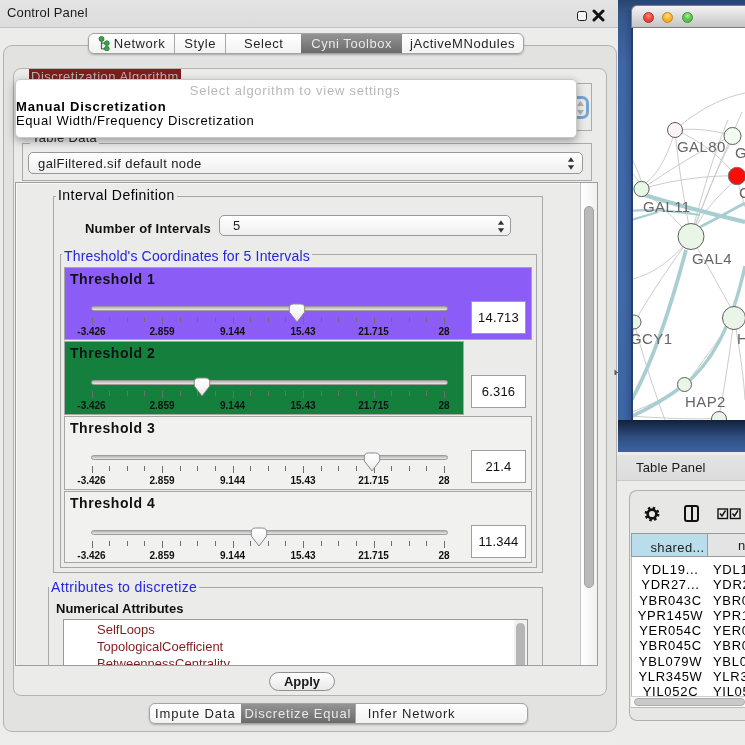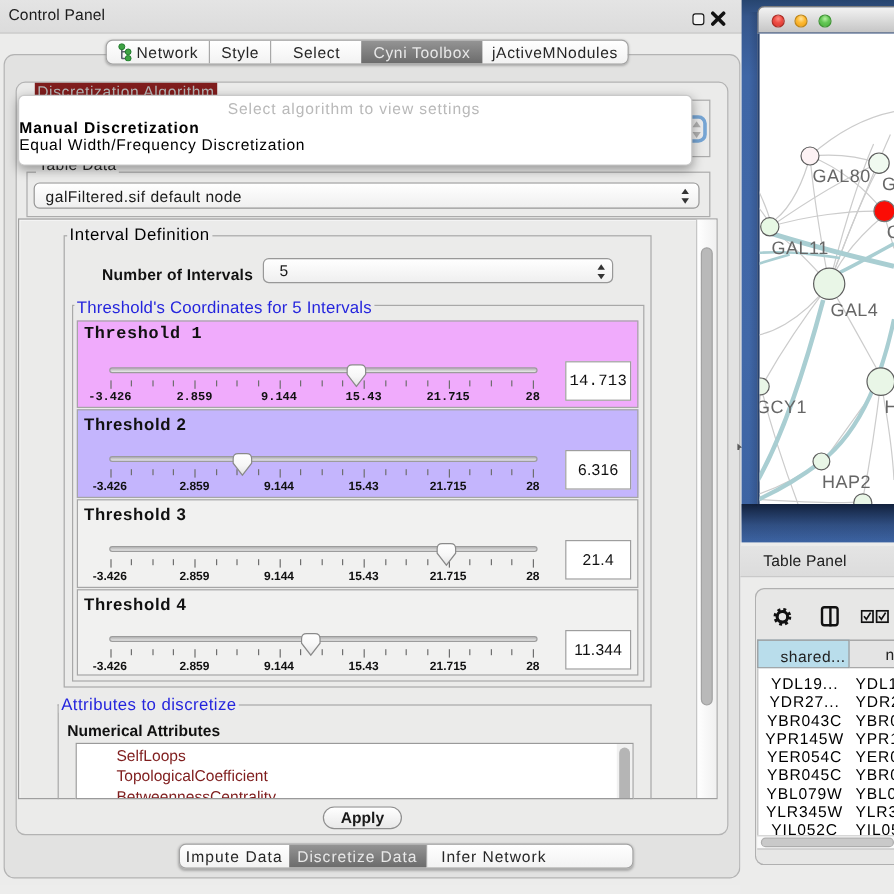--- a/index.html
+++ b/index.html
@@ -75,21 +75,21 @@
 <div class="abs" style="left:219px;top:215px;width:292px;height:21px;background:linear-gradient(#ffffff,#efefef);border:1px solid #989898;border-radius:5px;"></div>
 <div class="abs t13" style="left:233px;top:218px;">5</div>
 <svg class="abs" style="left:497px;top:220px;" width="8" height="13" viewBox="0 0 9 14">
       <path d="M4.5 0 L8 5 H1 Z" fill="#333"></path>
       <path d="M4.5 14 L8 9 H1 Z" fill="#333"></path>
     </svg>
 
 <div class="abs" style="left:60px;top:253.5px;width:477px;height:314.5px;border:1px solid #a8a8a8;"></div>
 <div class="abs groupttl" style="left:62px;top:248.5px;font-size:14px;line-height:14px;letter-spacing:0.15px;color:#2525dd;">Threshold's Coordinates for 5 Intervals</div>
 
-<div class="abs" style="left:64px;top:267px;width:468px;height:73px;background:#f0abfc;border:1px solid #a6a6a6;font-family:Liberation Mono, monospace;">
+<div class="abs" style="left:64px;top:267px;width:468px;height:73px;background:#8b5cf6;border:1px solid #a6a6a6;">
   <div style="position:absolute;left:5px;top:3px;font-size:14px;font-weight:bold;letter-spacing:0.55px;color:#111;">Threshold 1</div>
   <div style="position:absolute;left:26.0px;top:38px;width:357px;height:5px;border-radius:4px;background:linear-gradient(#b2b2b2,#e8e8e8);border:1px solid #9c9c9c;"></div>
   <div style="position:absolute;left:26.5px;top:49px;width:1px;height:7px;background:#6e6e6e;"></div>
   <div style="position:absolute;left:44.1px;top:49px;width:1px;height:5px;background:#6e6e6e;"></div>
   <div style="position:absolute;left:61.8px;top:49px;width:1px;height:5px;background:#6e6e6e;"></div>
   <div style="position:absolute;left:79.4px;top:49px;width:1px;height:5px;background:#6e6e6e;"></div>
   <div style="position:absolute;left:97.0px;top:49px;width:1px;height:7px;background:#6e6e6e;"></div>
   <div style="position:absolute;left:114.6px;top:49px;width:1px;height:5px;background:#6e6e6e;"></div>
   <div style="position:absolute;left:132.2px;top:49px;width:1px;height:5px;background:#6e6e6e;"></div>
   <div style="position:absolute;left:149.9px;top:49px;width:1px;height:5px;background:#6e6e6e;"></div>
@@ -117,21 +117,21 @@
         <defs>
           <linearGradient id="thg1" x1="0" y1="0" x2="0" y2="1">
             <stop offset="0" stop-color="#ffffff"></stop>
             <stop offset="0.55" stop-color="#f6f6f6"></stop>
             <stop offset="1" stop-color="#e3e3e3"></stop>
           </linearGradient>
         </defs>
       </svg>
   <div style="position:absolute;left:406px;top:33px;width:55px;height:33px;background:#fff;border:1px solid #9e9e9e;display:flex;align-items:center;justify-content:center;font-size:13px;letter-spacing:0.2px;color:#111;">14.713</div>
 </div>
-<div class="abs" style="left:64px;top:341px;width:468px;height:74px;background:#c4b5fd;border:1px solid #a6a6a6;">
+<div class="abs" style="left:64px;top:341px;width:400px;height:74px;background:#15803d;border:1px solid #a6a6a6;">
   <div style="position:absolute;left:5px;top:3px;font-size:14px;font-weight:bold;letter-spacing:0.55px;color:#111;">Threshold 2</div>
   <div style="position:absolute;left:26.0px;top:38px;width:357px;height:5px;border-radius:4px;background:linear-gradient(#b2b2b2,#e8e8e8);border:1px solid #9c9c9c;"></div>
   <div style="position:absolute;left:26.5px;top:49px;width:1px;height:7px;background:#6e6e6e;"></div>
   <div style="position:absolute;left:44.1px;top:49px;width:1px;height:5px;background:#6e6e6e;"></div>
   <div style="position:absolute;left:61.8px;top:49px;width:1px;height:5px;background:#6e6e6e;"></div>
   <div style="position:absolute;left:79.4px;top:49px;width:1px;height:5px;background:#6e6e6e;"></div>
   <div style="position:absolute;left:97.0px;top:49px;width:1px;height:7px;background:#6e6e6e;"></div>
   <div style="position:absolute;left:114.6px;top:49px;width:1px;height:5px;background:#6e6e6e;"></div>
   <div style="position:absolute;left:132.2px;top:49px;width:1px;height:5px;background:#6e6e6e;"></div>
   <div style="position:absolute;left:149.9px;top:49px;width:1px;height:5px;background:#6e6e6e;"></div>
@@ -257,21 +257,21 @@
 <div class="abs" style="left:63px;top:619px;width:465px;height:47px;background:#ffffff;border:1px solid #9a9a9a;overflow:hidden;">
   <div style="position:absolute;left:4px;top:1px;font-size:13px;color:#7f1d1d;line-height:17.1px;margin-left:29px;">SelfLoops<br>TopologicalCoefficient<br>BetweennessCentrality</div>
   <div style="position:absolute;right:0;top:0;width:13px;height:47px;background:#f1f1f1;"></div>
   <div style="position:absolute;right:2px;top:3px;width:9px;height:44px;background:#b5b5b5;border-radius:5px 5px 0 0;"></div>
 </div>
 
 <div class="abs" style="left:269px;top:672px;width:66px;height:19px;border:1px solid #8f8f8f;border-radius:10px;background:linear-gradient(#ffffff,#e8e8e8);display:flex;align-items:center;justify-content:center;font-size:13px;font-weight:bold;color:#1a1a1a;">Apply</div>
 
 <div class="abs" style="left:149px;top:703px;width:379px;height:21px;border:1px solid #a3a3a3;border-radius:6px;background:linear-gradient(#ffffff,#f2f2f2);box-shadow:0 1px 2px rgba(0,0,0,0.25);display:flex;overflow:hidden;">
   <div class="seg" style="width:90.5px;letter-spacing:0.9px;">Impute Data</div>
-  <div class="seg segdark" style="width:114.5px;letter-spacing:0.8px;">Discretize Data</div>
+  <div class="seg segdark" style="width:114.5px;letter-spacing:0.8px;">Discretize Equal</div>
   <div class="seg" style="width:112px;border-left:1px solid #a8a8a8;letter-spacing:0.8px;">Infer Network</div>
 </div>
 
 <svg class="abs" style="left:614px;top:369px;" width="5" height="6" viewBox="0 0 5 6">
       <path d="M0.5 6 L0.5 0.5 L4.5 4 L2.5 4.3 L2 6 Z" fill="#5a5a5a"></path>
     </svg>
 
 <div class="abs" style="left:618px;top:0;width:127px;height:455px;background:linear-gradient(180deg,#27456f 0%,#35568b 3%,#3f66a6 14%,#4168a8 65%,#3c63a2 100%);"></div>
 
 <div class="abs" style="left:618px;top:420px;width:127px;height:32px;background:linear-gradient(180deg,rgba(8,18,38,0.82),rgba(25,40,70,0.35) 55%,rgba(0,0,0,0) 100%);"></div>

